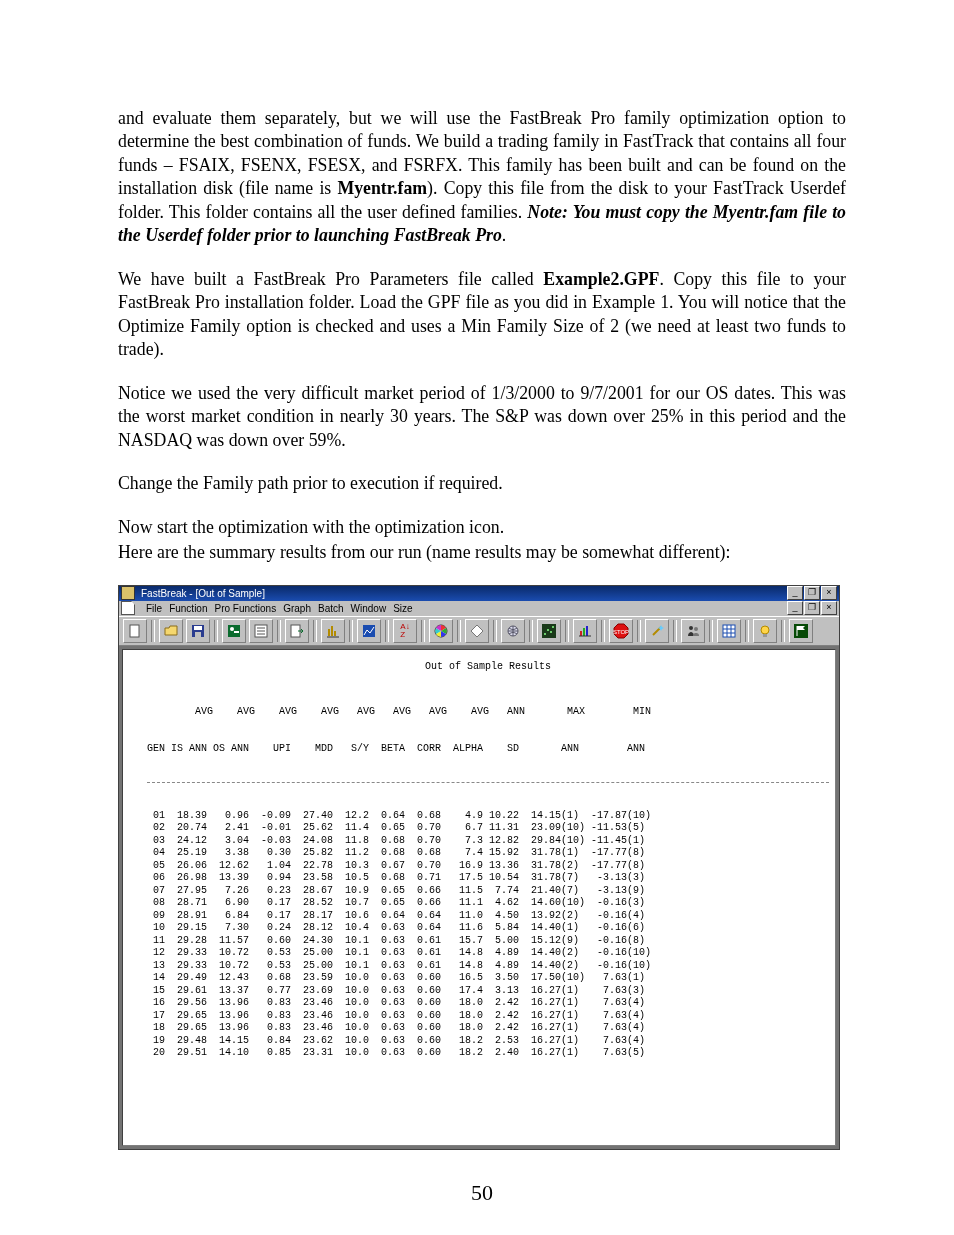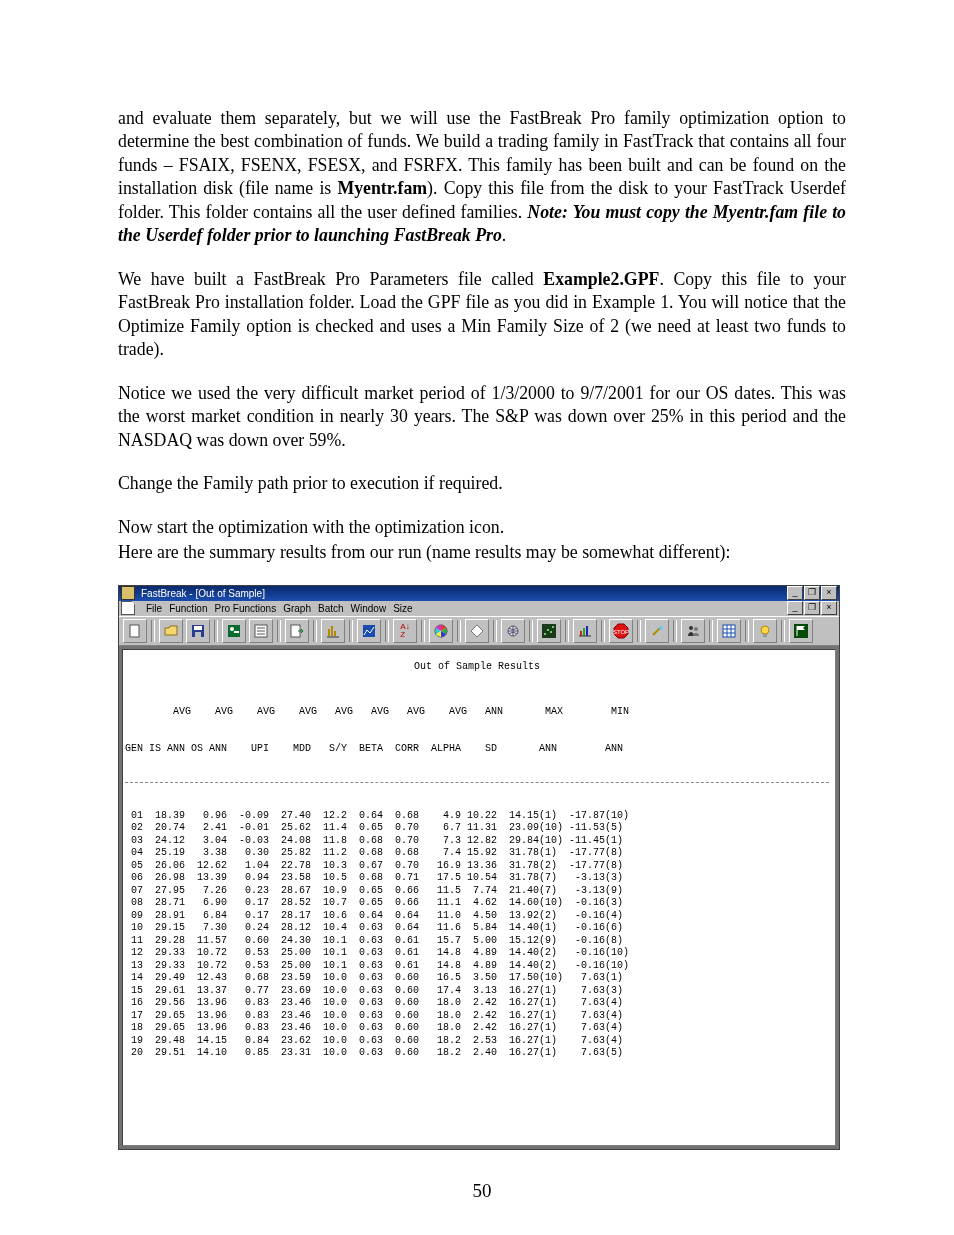--- a/index.html
+++ b/index.html
@@ -13,21 +13,21 @@
     margin: 12px auto;
     padding: 95px 108px 40px 118px;
     box-sizing: border-box;
     font-size: 17.8px;
     line-height: 1.32;
     color: #000;
   }
   .page p { margin: 0 0 20px 0; text-align: justify; }
   .page .b { font-weight: bold; }
   .page .bi { font-weight: bold; font-style: italic; }
-  .pagenum { text-align: center; font-size: 19px; margin-top: 28px; }
+  .pagenum { text-align: center; font-size: 22px; margin-top: 28px; }
 
   
   .app {
     width: 720px;
     margin: 8px 0 0 0;
     border: 1px solid #404040;
     background: #737373;
     font-family: "Lucida Console","Courier New",monospace;
     font-size: 10px;
     color: #000;
@@ -61,21 +61,21 @@
   .tb-sep { width:2px; height:22px; border-left:1px solid #808080; border-right:1px solid #fff; margin:0 1px;}
   .tb-btn {
     width:22px; height:22px; display:flex;align-items:center;justify-content:center;
     border:1px solid #fff; border-right-color:#808080; border-bottom-color:#808080;
     background:#c0c0c0; font-size:11px;
   }
   .tb-btn svg{display:block;}
 
   .client {
     background:#fff; border:1px solid #808080; border-top-color:#404040; border-left-color:#404040;
-    margin:3px; padding:6px 6px 60px 2px; min-height:320px; overflow:hidden;
+    margin:3px; padding:6px 6px 60px 24px; min-height:320px; overflow:hidden;
   }
   .client .caption { text-align:center; font-family:"Courier New",monospace; font-size:10px; margin:4px 0 8px;}
   .tbl { font-family:"Courier New",monospace; font-size:10px; white-space:pre; line-height:1.25; }
   .tbl .hdr1, .tbl .hdr2 { white-space:pre; }
   .tbl .hr { border-top:1px dashed #888; margin:1px 0 2px 0; width:100%; }
   .tbl .row { white-space:pre; }
 </style>
 </head>
 <body>
 

